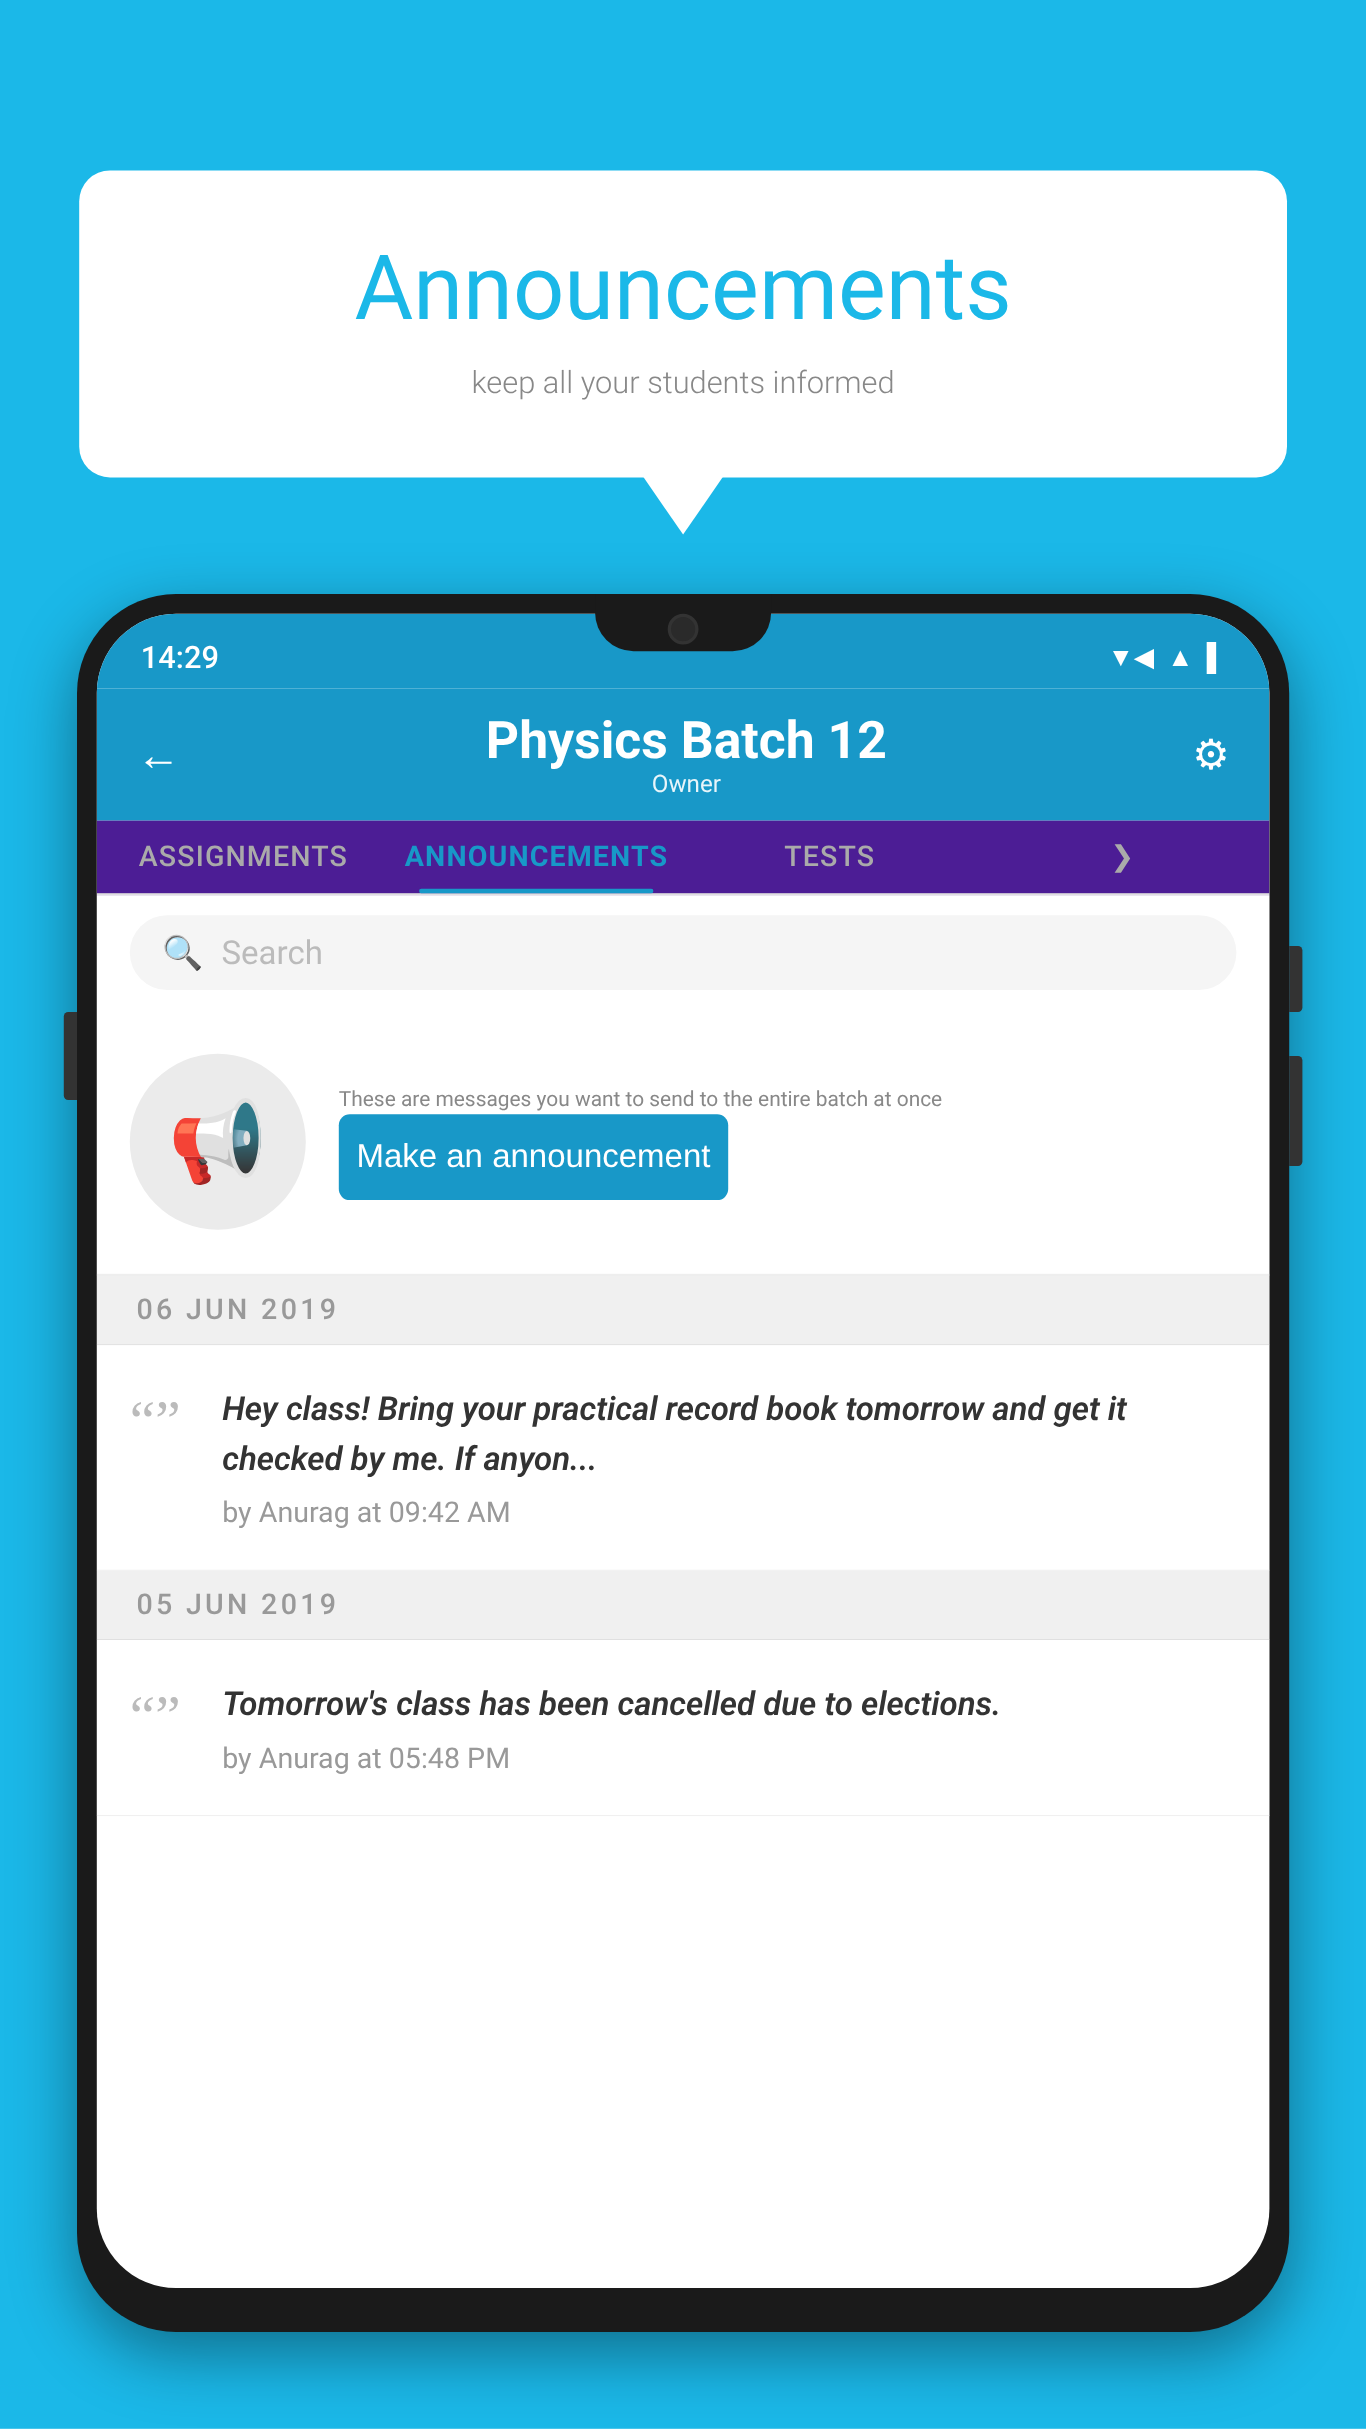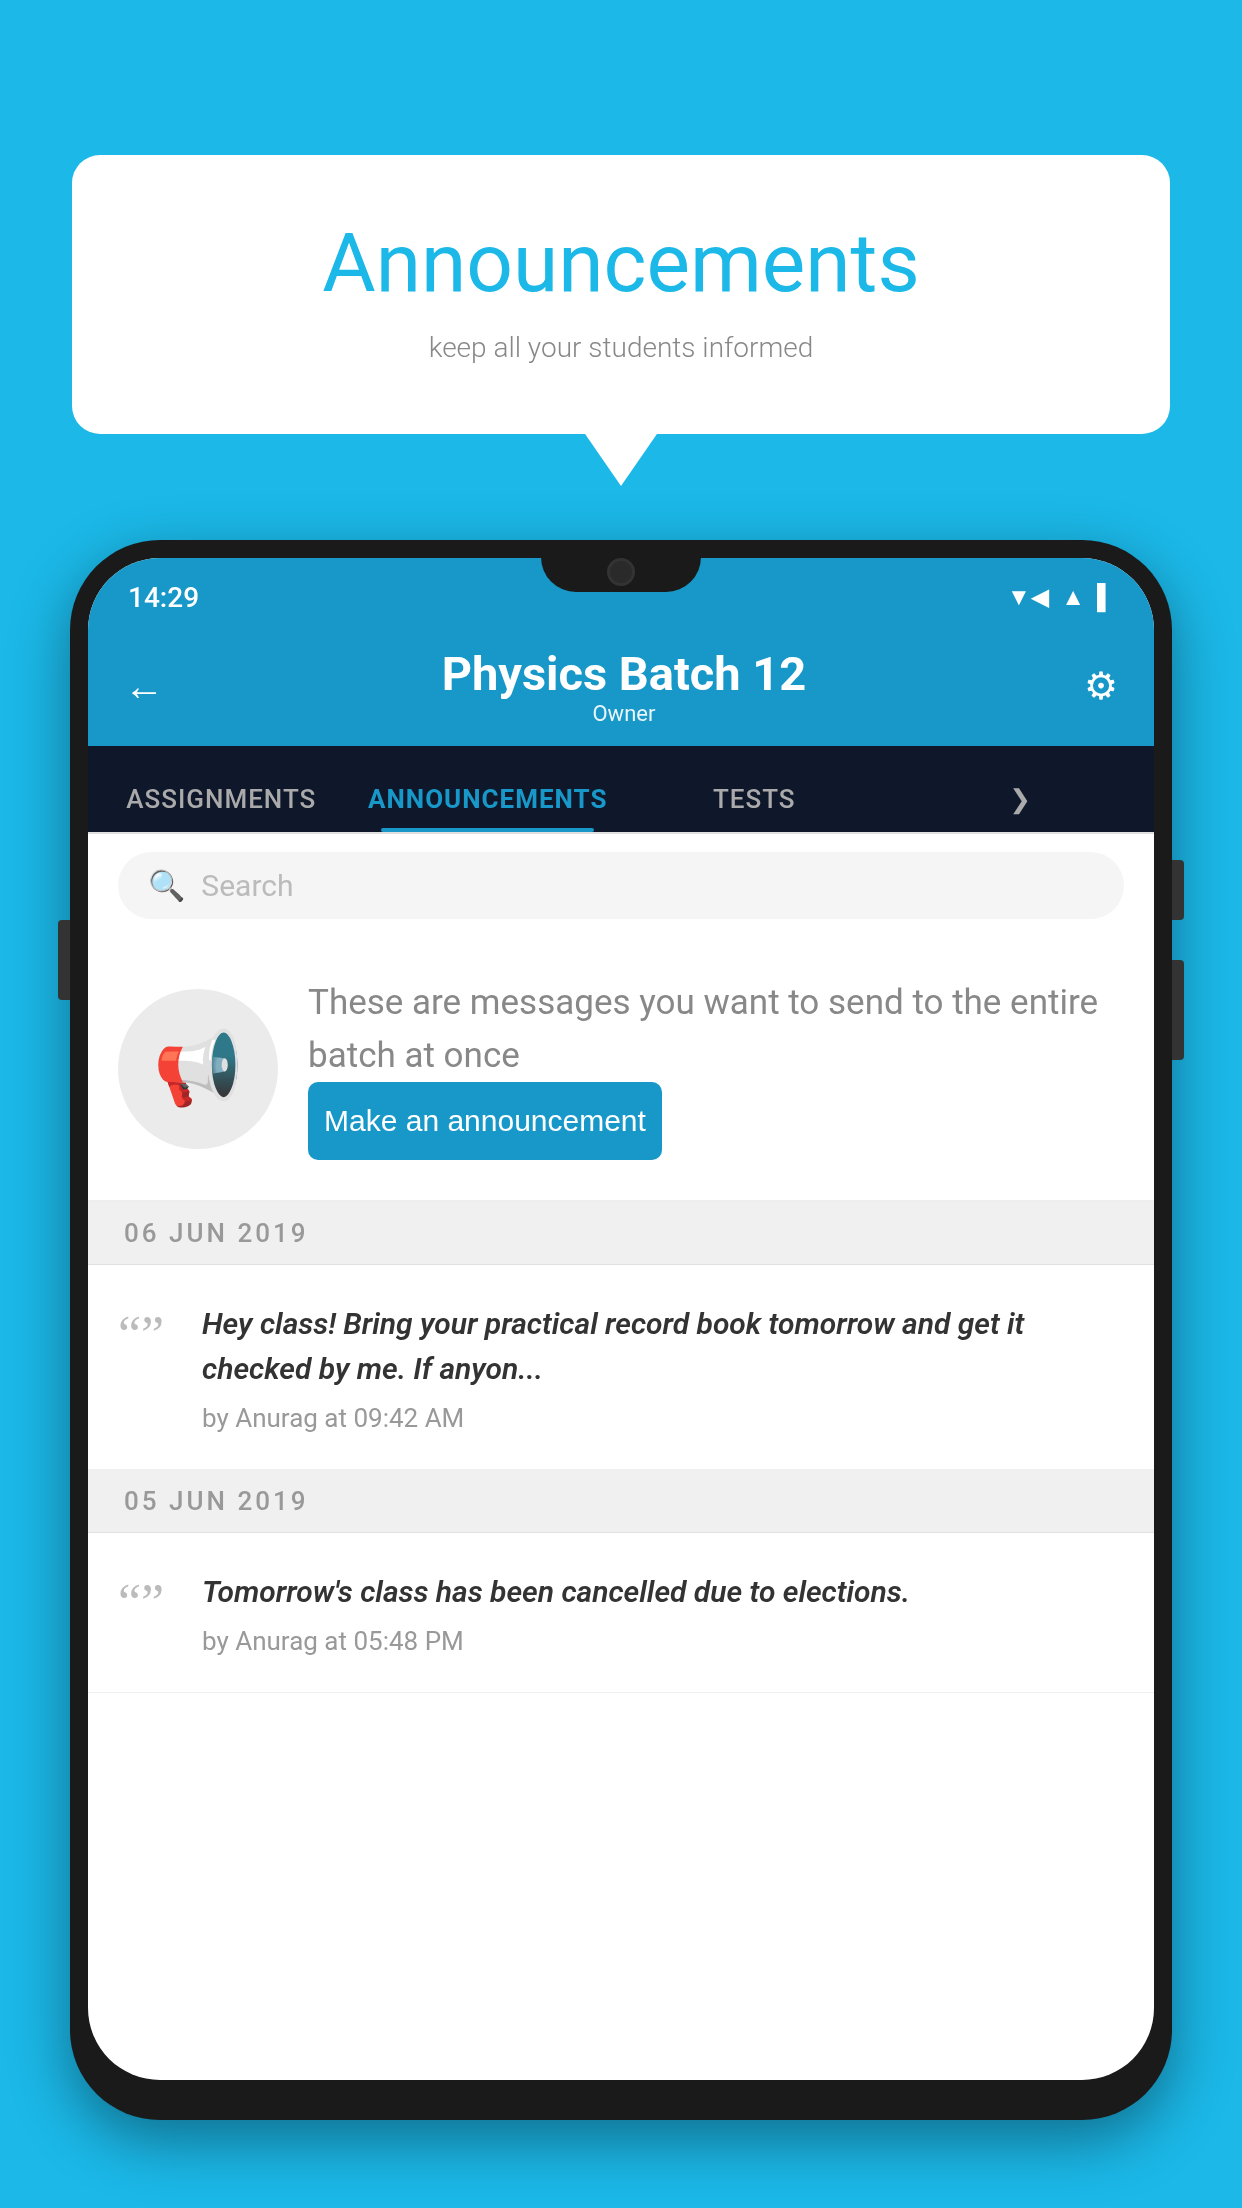--- a/index.html
+++ b/index.html
@@ -172,24 +172,24 @@
     }
 
     .header-settings {
       color: white;
       font-size: 38px;
       cursor: pointer;
     }
 
     
     .tabs-bar {
-      background: #0f172a;
+      background: #4c1d95;
       display: flex;
       border-bottom: 2px solid #e0e0e0;
-      height: 88px;
+      height: 68px;
       align-items: flex-end;
     }
 
     .tab-item {
       flex: 1;
       text-align: center;
       padding-bottom: 18px;
       font-size: 26px;
       font-weight: 500;
       color: #aaa;
@@ -263,21 +263,21 @@
     .megaphone-icon {
       font-size: 72px;
       color: #5a7a8a;
     }
 
     .promo-right {
       flex: 1;
     }
 
     .promo-text {
-      font-size: 35px;
+      font-size: 19px;
       color: #888;
       line-height: 1.5;
     }
 
     .make-announcement-btn {
       background: #1898C8;
       color: white;
       border: none;
       border-radius: 10px;
       padding: 22px 16px;

